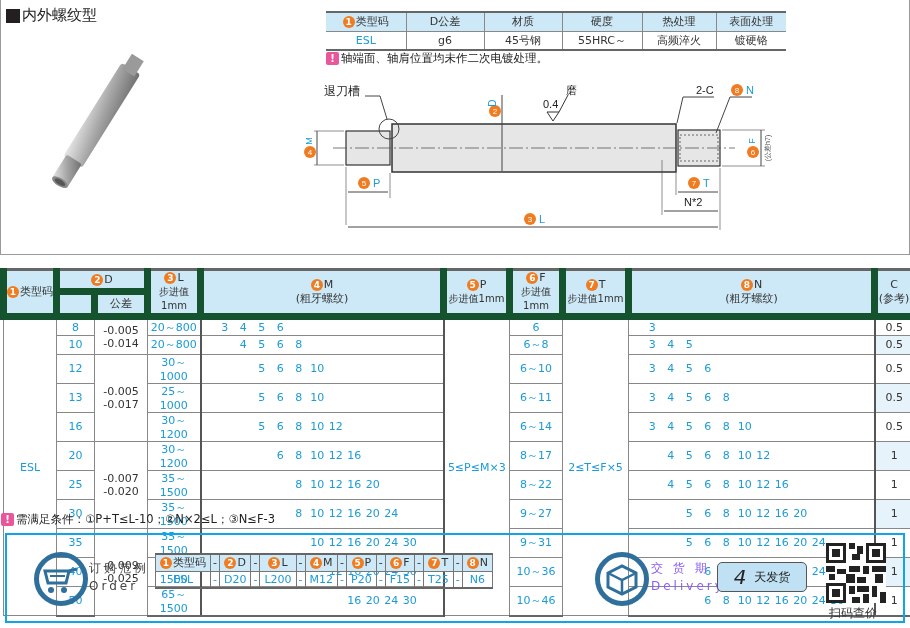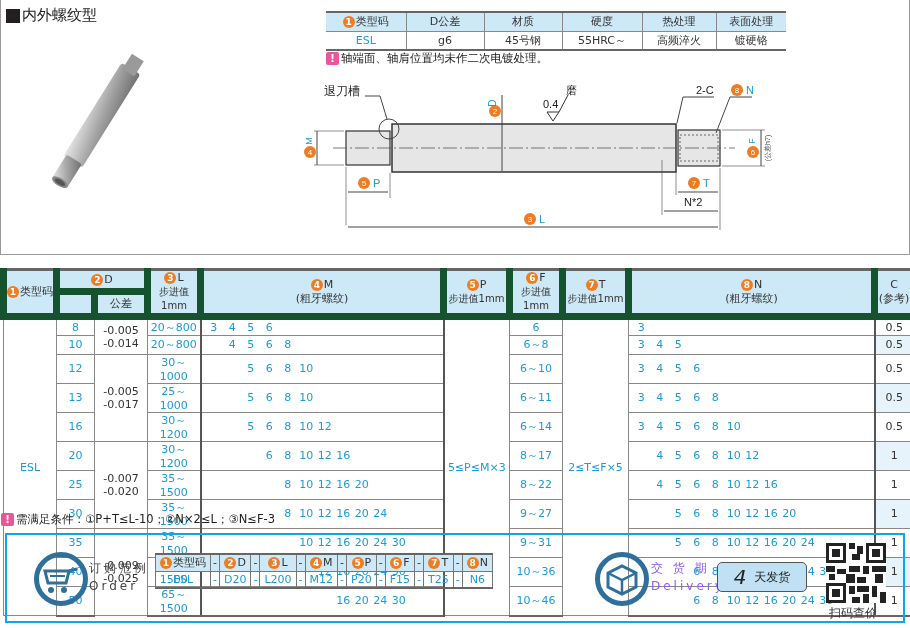--- a/index.html
+++ b/index.html
@@ -20,21 +20,21 @@
   .note .warn { width: 13px; height: 13px; background: #e9579a; color: #fff; font-size: 10px; line-height: 13px; text-align: center; border-radius: 2px; margin-right: 2px; font-weight: bold; }
 
   .drawing { position: absolute; left: 300px; top: 75px; width: 480px; height: 170px; }
 
   .main { position: absolute; left: 0; top: 268px; width: 910px; border-collapse: collapse; font-size: 11px; table-layout: fixed; }
   .main th { background: #cde8f6; font-weight: normal; border: 7px solid #14532d; color: #333; line-height: 14px; padding: 0; }
   .main thead tr:first-child th { border-top: 3px solid #666; }
   .main td { border: 1px solid #888; height: 18.5px; padding: 0; text-align: center; }
   .main tbody tr:last-child td { border-bottom: 2px solid #666; }
   .main .thick-l { border-left: 2px solid #555; }
-  .main .left { text-align: left; padding-left: 3px; }
+  .main .left { text-align: left; padding-left: 14px; }
   .sizes span { display: inline-block; width: 18.5px; text-align: center; }
   .main .shade { background: #e7f3fa; }
 
   .order-box { position: absolute; left: 5px; top: 533px; width: 900px; height: 90px; border: 2px solid #0ea5e9; }
   .cart { position: absolute; left: 27px; top: 17px; width: 54px; height: 54px; border-radius: 50%; border: 5px solid #2f6f9c; }
   .order-label { position: absolute; left: 82px; top: 24px; font-size: 12px; color: #444; letter-spacing: 3px; line-height: 18px; }
   .otable { position: absolute; left: 148px; top: 18px; border-collapse: collapse; font-size: 11px; }
   .otable td { border: 1px solid #777; height: 17px; text-align: center; padding: 0 4px; }
   .otable .dash { padding: 0 2px; }
   .otable tr:first-child td { border-top: 2px solid #666; }

